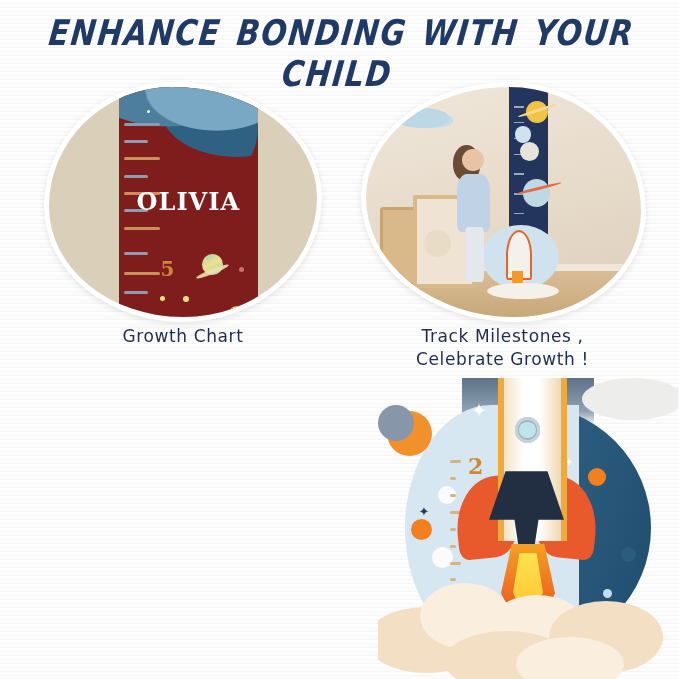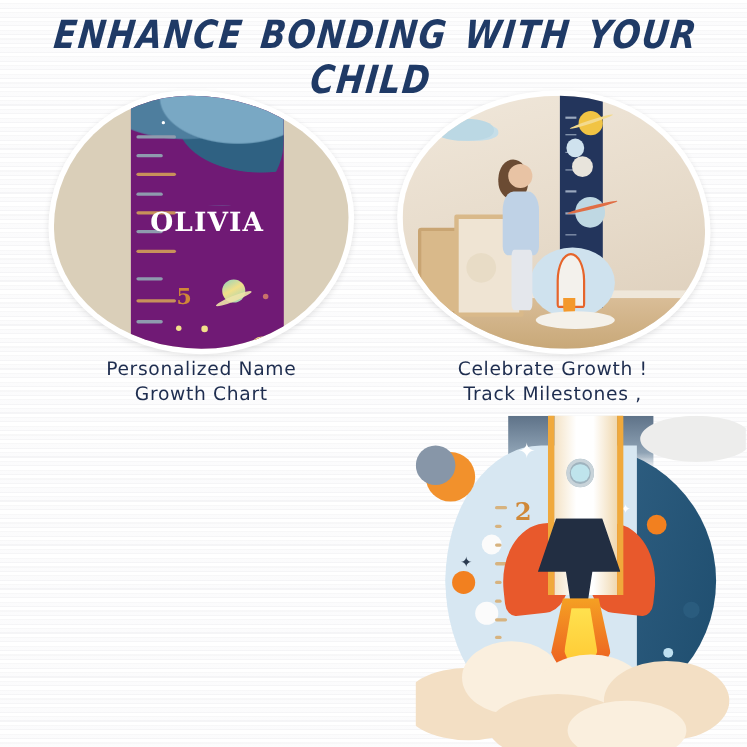--- a/index.html
+++ b/index.html
@@ -61,21 +61,21 @@
     font-size:17px;line-height:1.35;
     letter-spacing:.6px;
     font-weight:500;
   }
   .caption span{display:block;}
 
   
   .p1-bg{position:absolute;inset:0;background:#DACFB9;}
   .p1-chart{
     position:absolute;left:26%;top:-4%;width:52%;height:108%;
-    background:#701a75;
+    background:#7f1d1d;
     border-radius:0 0 14px 14px;
   }
   .p1-sky{
     position:absolute;left:0;top:0;width:100%;height:44%;
     background:
       radial-gradient(ellipse 120% 90% at 70% 10%, #79A8C4 0%, #79A8C4 42%, transparent 43%),
       radial-gradient(ellipse 110% 80% at 35% 0%, #4E7E9E 0%, #4E7E9E 55%, transparent 56%),
       radial-gradient(ellipse 90% 70% at 85% 30%, #2F6182 0%, #2F6182 60%, transparent 61%);
     border-bottom-left-radius:60% 40%;
     border-bottom-right-radius:40% 55%;
@@ -280,21 +280,20 @@
 
           <div class="p1-dot" style="left:30%;top:88%;width:5px;height:5px;background:#F2E08A;"></div>
           <div class="p1-dot" style="left:46%;top:88%;width:6px;height:6px;background:#F2E08A;"></div>
           <div class="p1-dot" style="left:86%;top:76%;width:5px;height:5px;background:#C9726A;"></div>
           <div class="p1-dot" style="left:20%;top:13%;width:3px;height:3px;background:#ffffff;"></div>
         </div>
       </div>
     </div>
 
     <div class="caption" style="top:243px;">
-      <span>Personalized Name</span>
       <span>Growth Chart</span>
     </div>
   </div>
 
   <div class="panel" style="left:355px;top:82px;width:295px;height:290px;">
 
     <div class="blob shape-b" style="left:6px;top:0;width:285px;height:240px;">
       <div class="blob-inner shape-b">
         <div class="p2-wall"></div>
         <div class="p2-baseboard"></div>
@@ -329,22 +328,22 @@
         <div class="p2-bear"></div>
 
         <div class="p2-girl-hair"></div>
         <div class="p2-girl-head"></div>
         <div class="p2-girl-body"></div>
         <div class="p2-girl-legs"></div>
       </div>
     </div>
 
     <div class="caption" style="top:243px;">
+      <span>Track Milestones ,</span>
       <span>Celebrate Growth !</span>
-      <span>Track Milestones ,</span>
     </div>
   </div>
 
 
   <div class="p4-wrap" style="left:378px;top:378px;width:300px;height:301px;">
 
     <div class="p4-skycard"></div>
     <div class="p4-globe"></div>
     <div class="p4-moonlight"></div>
 

